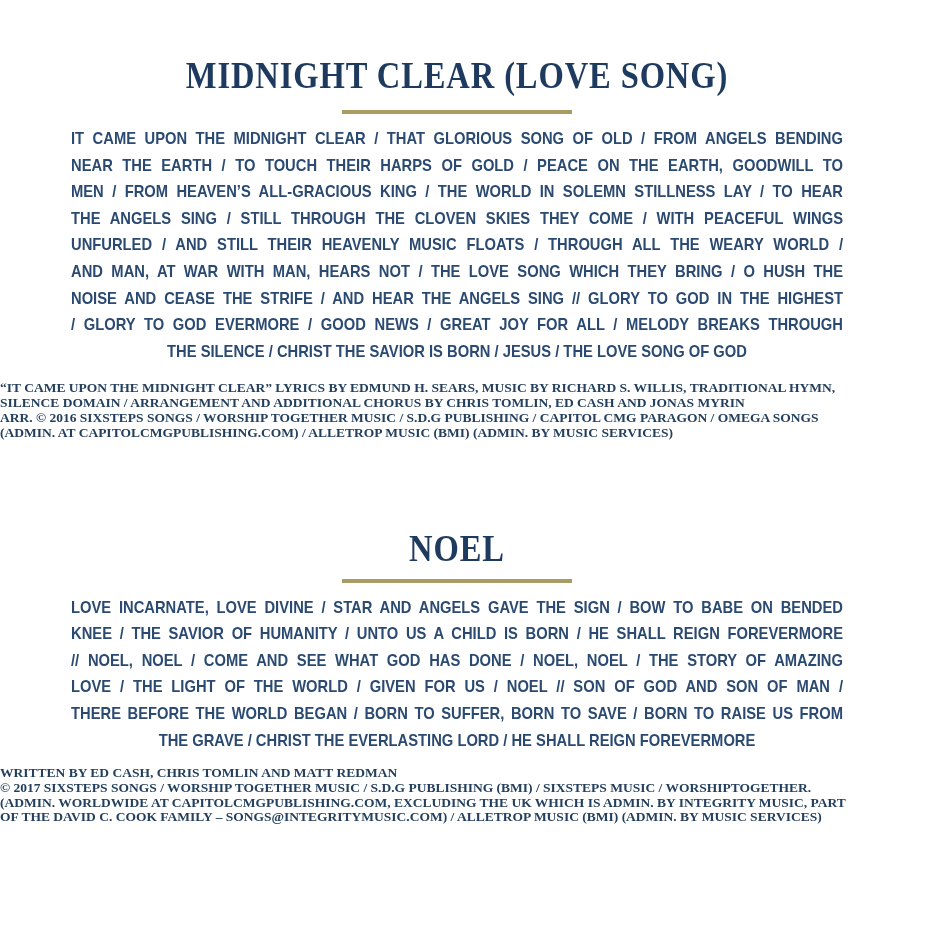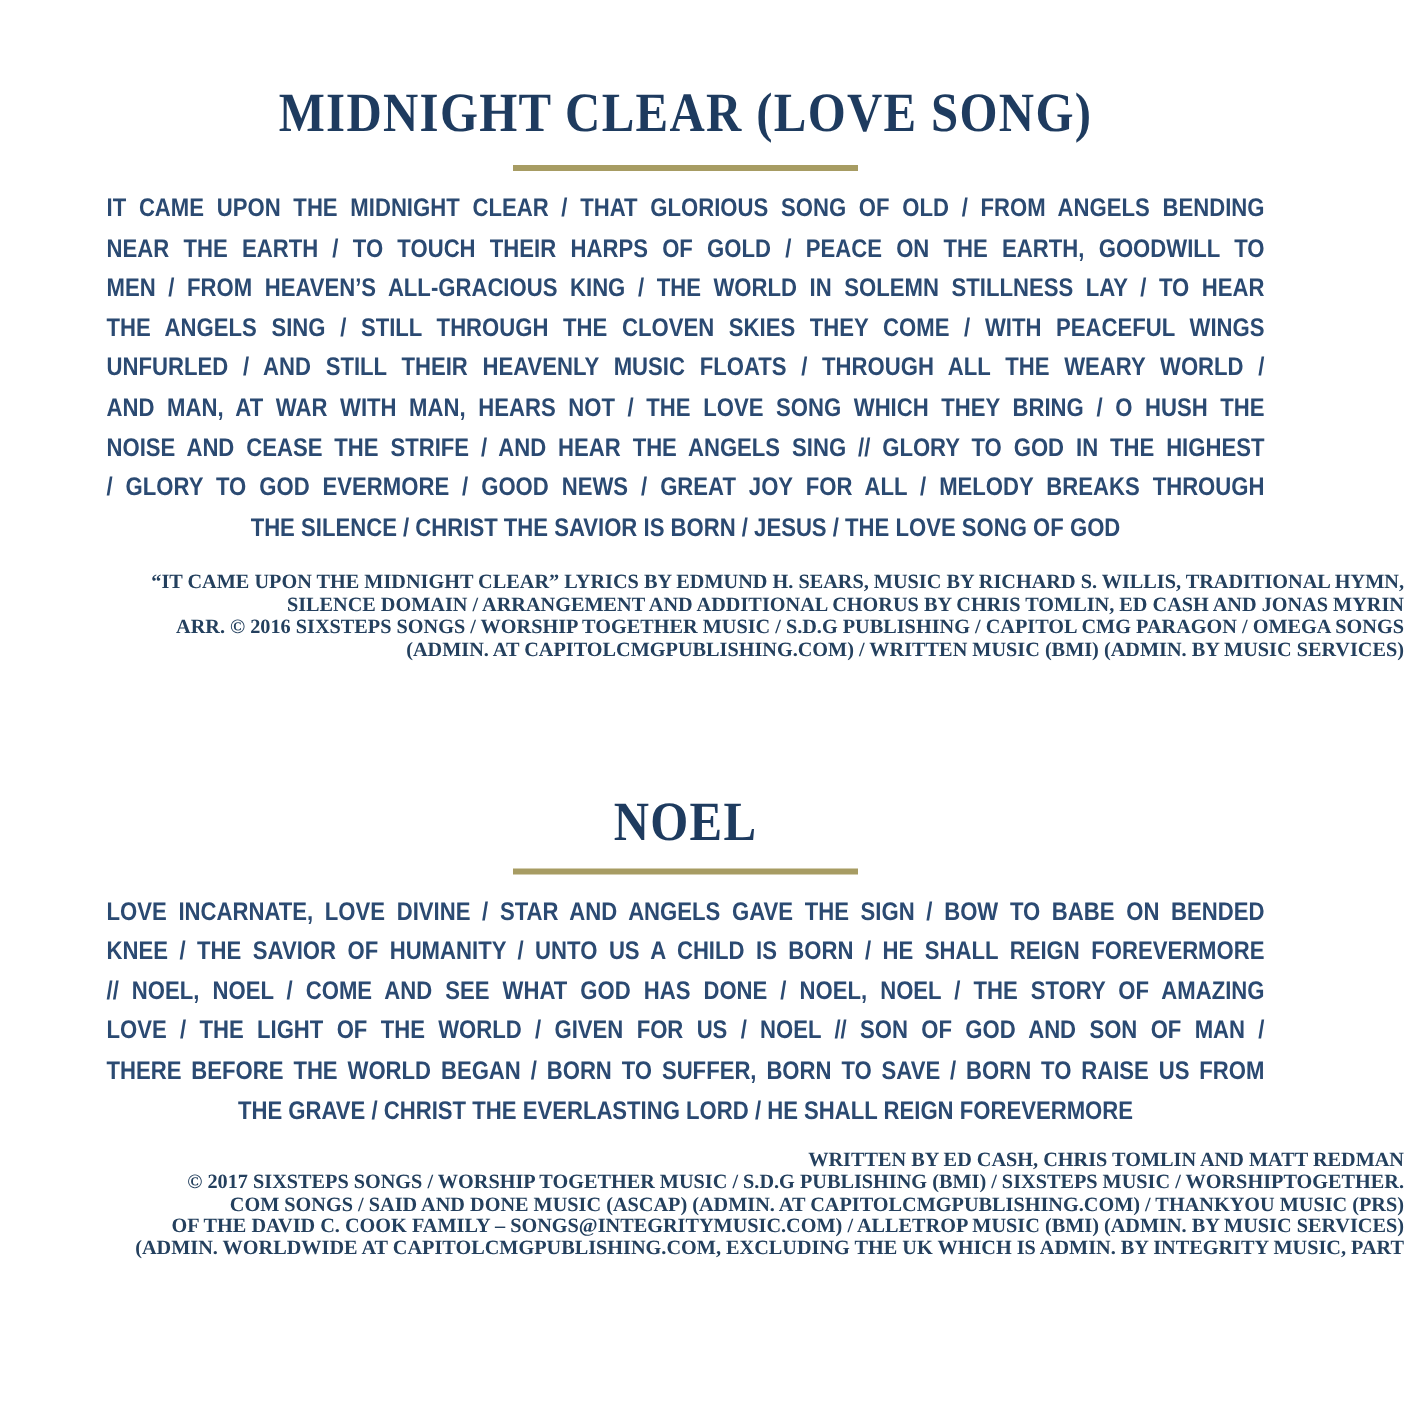--- a/index.html
+++ b/index.html
@@ -68,21 +68,21 @@
   }
   .credits {
     width: 936px;
     margin-left: -71px;
     margin-top: 16px;
     font-family: "Liberation Serif", serif;
     font-weight: bold;
     font-size: 13.5px;
     line-height: 14.8px;
     color: var(--c-credits);
-    text-align: right;
+    text-align: left;
   }
   .section-noel .credits { margin-top: 12px; }
   .credit-line { white-space: nowrap; }
 </style>
 </head>
 <body>
 
 <div class="page">
   <div class="content">
 
@@ -97,38 +97,37 @@
           <div class="lyric-line">UNFURLED / AND STILL THEIR HEAVENLY MUSIC FLOATS / THROUGH ALL THE WEARY WORLD /</div>
           <div class="lyric-line">AND MAN, AT WAR WITH MAN, HEARS NOT / THE LOVE SONG WHICH THEY BRING / O HUSH THE</div>
           <div class="lyric-line">NOISE AND CEASE THE STRIFE / AND HEAR THE ANGELS SING // GLORY TO GOD IN THE HIGHEST</div>
           <div class="lyric-line">/ GLORY TO GOD EVERMORE / GOOD NEWS / GREAT JOY FOR ALL / MELODY BREAKS THROUGH</div>
           <div class="lyric-line center">THE SILENCE / CHRIST THE SAVIOR IS BORN / JESUS / THE LOVE SONG OF GOD</div>
         </div>
       <div class="credits">
           <div class="credit-line">“IT CAME UPON THE MIDNIGHT CLEAR” LYRICS BY EDMUND H. SEARS, MUSIC BY RICHARD S. WILLIS, TRADITIONAL HYMN,</div>
           <div class="credit-line">SILENCE DOMAIN / ARRANGEMENT AND ADDITIONAL CHORUS BY CHRIS TOMLIN, ED CASH AND JONAS MYRIN</div>
           <div class="credit-line">ARR. © 2016 SIXSTEPS SONGS / WORSHIP TOGETHER MUSIC / S.D.G PUBLISHING / CAPITOL CMG PARAGON / OMEGA SONGS</div>
-          <div class="credit-line">(ADMIN. AT CAPITOLCMGPUBLISHING.COM) / WRITTEN MUSIC (BMI) (ADMIN. BY MUSIC SERVICES)</div>
+          <div class="credit-line">(ADMIN. AT CAPITOLCMGPUBLISHING.COM) / ALLETROP MUSIC (BMI) (ADMIN. BY MUSIC SERVICES)</div>
         </div>
     </section>
 
     <section class="song section-noel">
       <h1 class="song-title">NOEL</h1>
       <div class="rule"></div>
       <div class="lyrics">
           <div class="lyric-line">LOVE INCARNATE, LOVE DIVINE / STAR AND ANGELS GAVE THE SIGN / BOW TO BABE ON BENDED</div>
           <div class="lyric-line">KNEE / THE SAVIOR OF HUMANITY / UNTO US A CHILD IS BORN / HE SHALL REIGN FOREVERMORE</div>
           <div class="lyric-line">// NOEL, NOEL / COME AND SEE WHAT GOD HAS DONE / NOEL, NOEL / THE STORY OF AMAZING</div>
           <div class="lyric-line">LOVE / THE LIGHT OF THE WORLD / GIVEN FOR US / NOEL // SON OF GOD AND SON OF MAN /</div>
           <div class="lyric-line">THERE BEFORE THE WORLD BEGAN / BORN TO SUFFER, BORN TO SAVE / BORN TO RAISE US FROM</div>
           <div class="lyric-line center">THE GRAVE / CHRIST THE EVERLASTING LORD / HE SHALL REIGN FOREVERMORE</div>
         </div>
       <div class="credits">
           <div class="credit-line">WRITTEN BY ED CASH, CHRIS TOMLIN AND MATT REDMAN</div>
           <div class="credit-line">© 2017 SIXSTEPS SONGS / WORSHIP TOGETHER MUSIC / S.D.G PUBLISHING (BMI) / SIXSTEPS MUSIC / WORSHIPTOGETHER.</div>
-          <div class="credit-line">COM SONGS / SAID AND DONE MUSIC (ASCAP) (ADMIN. AT CAPITOLCMGPUBLISHING.COM) / THANKYOU MUSIC (PRS)</div>
+          <div class="credit-line">(ADMIN. WORLDWIDE AT CAPITOLCMGPUBLISHING.COM, EXCLUDING THE UK WHICH IS ADMIN. BY INTEGRITY MUSIC, PART</div>
           <div class="credit-line">OF THE DAVID C. COOK FAMILY – SONGS@INTEGRITYMUSIC.COM) / ALLETROP MUSIC (BMI) (ADMIN. BY MUSIC SERVICES)</div>
-          <div class="credit-line">(ADMIN. WORLDWIDE AT CAPITOLCMGPUBLISHING.COM, EXCLUDING THE UK WHICH IS ADMIN. BY INTEGRITY MUSIC, PART</div>
         </div>
     </section>
 
   </div>
 </div>
 
 </body></html>

